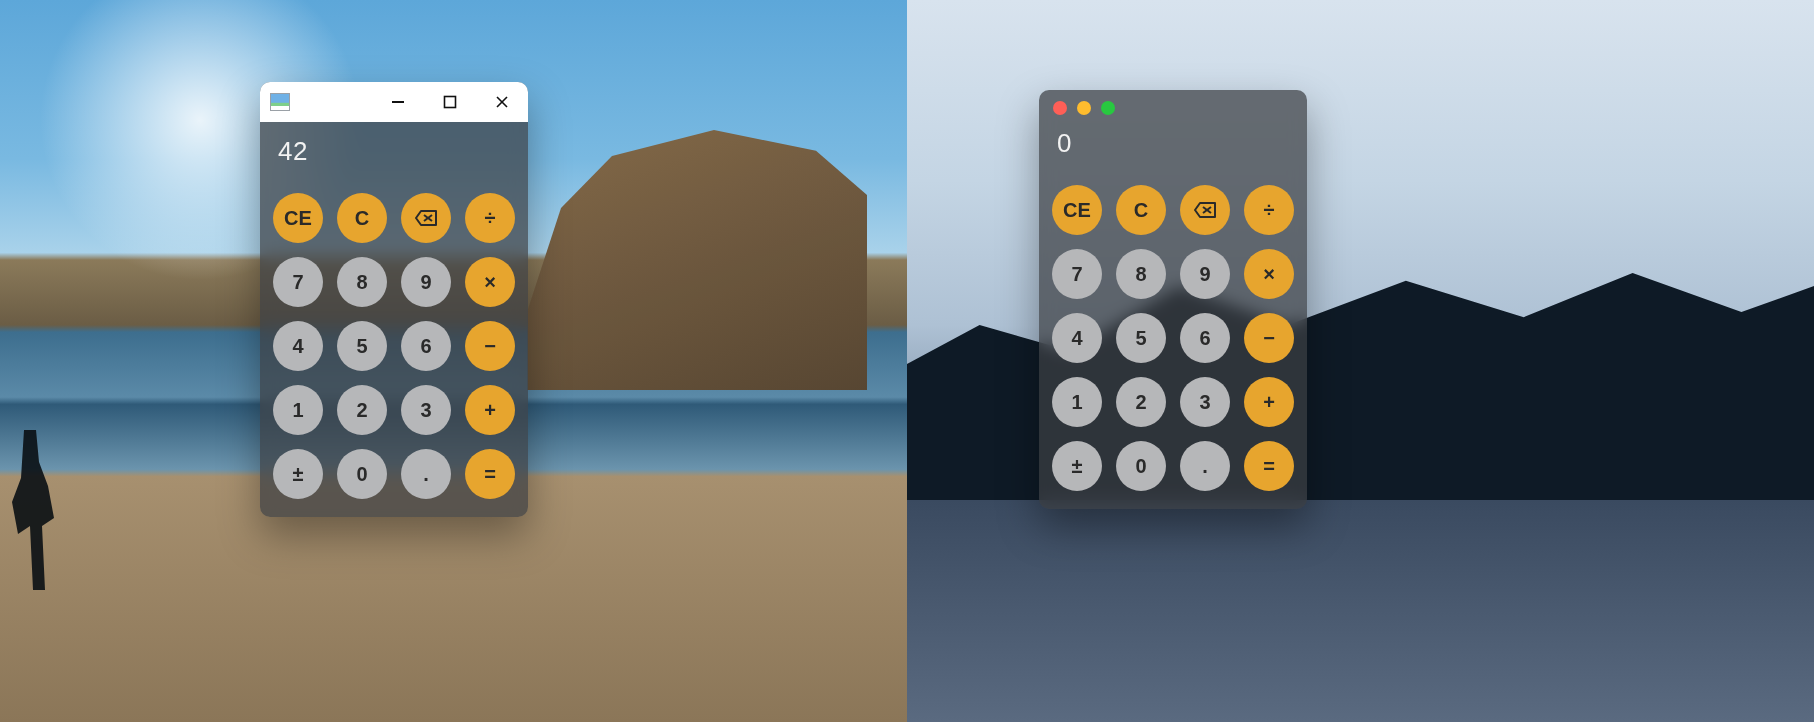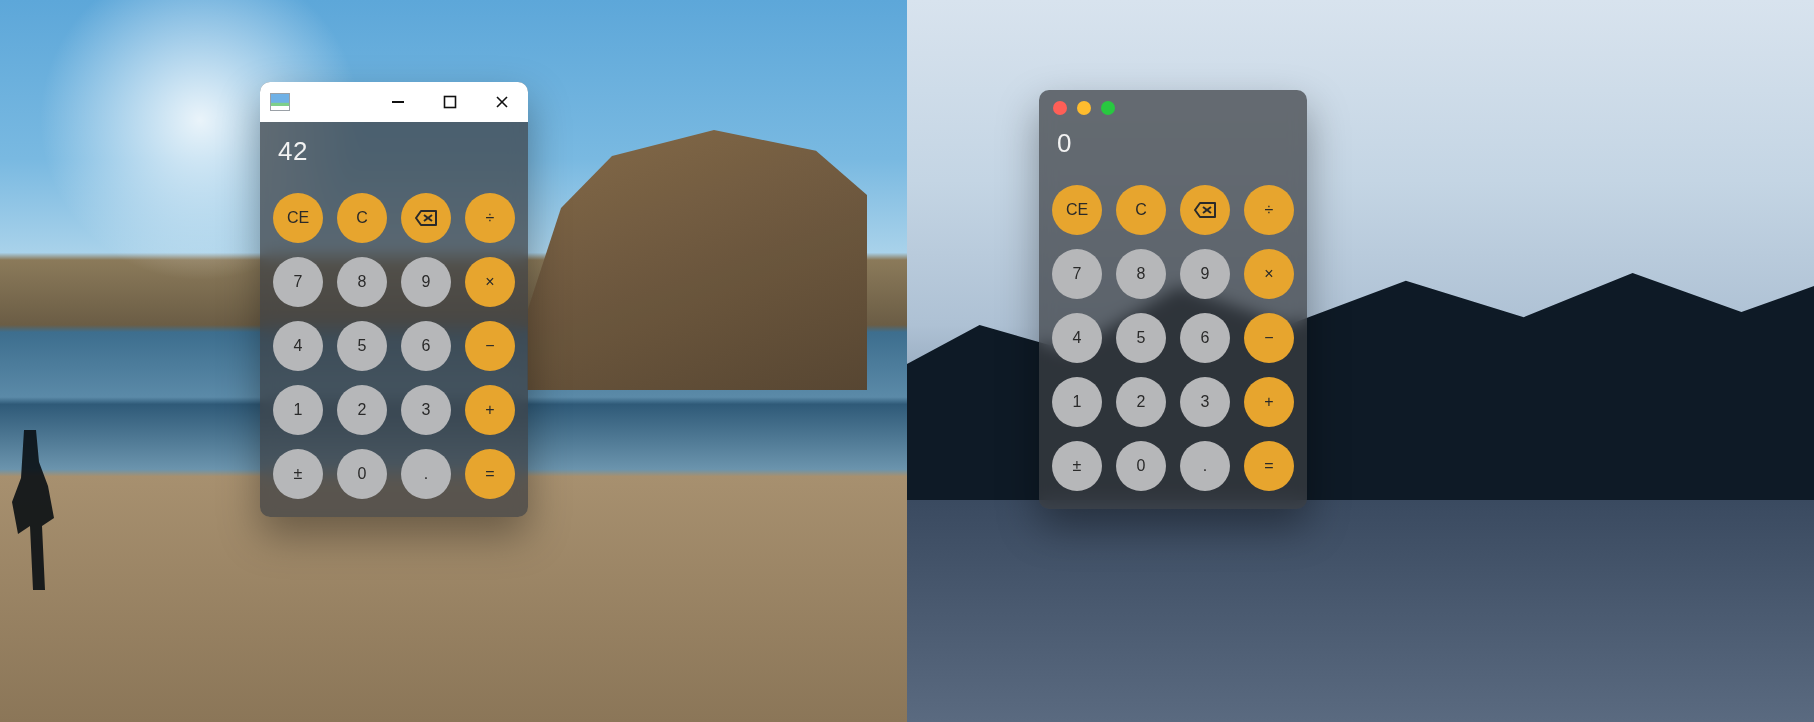--- a/index.html
+++ b/index.html
@@ -98,21 +98,21 @@
   .pad {
     display:grid;
     grid-template-columns: repeat(4, 50px);
     grid-auto-rows: 50px;
     gap: 14px;
     padding: 12px 16px 18px 16px;
     justify-content: center;
   }
   .key {
     border:none; border-radius:50%;
-    font-size:16px; font-weight:400;
+    font-size:20px; font-weight:700;
     display:flex; align-items:center; justify-content:center;
     cursor:pointer;
     color:#2a2a2a;
   }
   .k-num  { background:#b6b7b9; }
   .k-func { background:#e7a52e; color:#2a2a2a; }
   .k-op   { background:#e7a52e; color:#2a2a2a; }
   .key svg { width:22px; height:16px; stroke:#2a2a2a; stroke-width:2; fill:none; stroke-linejoin:round; }
 
   .vdiv { position:absolute; left:50%; top:0; width:1px; height:100%; background:rgba(255,255,255,0); }

